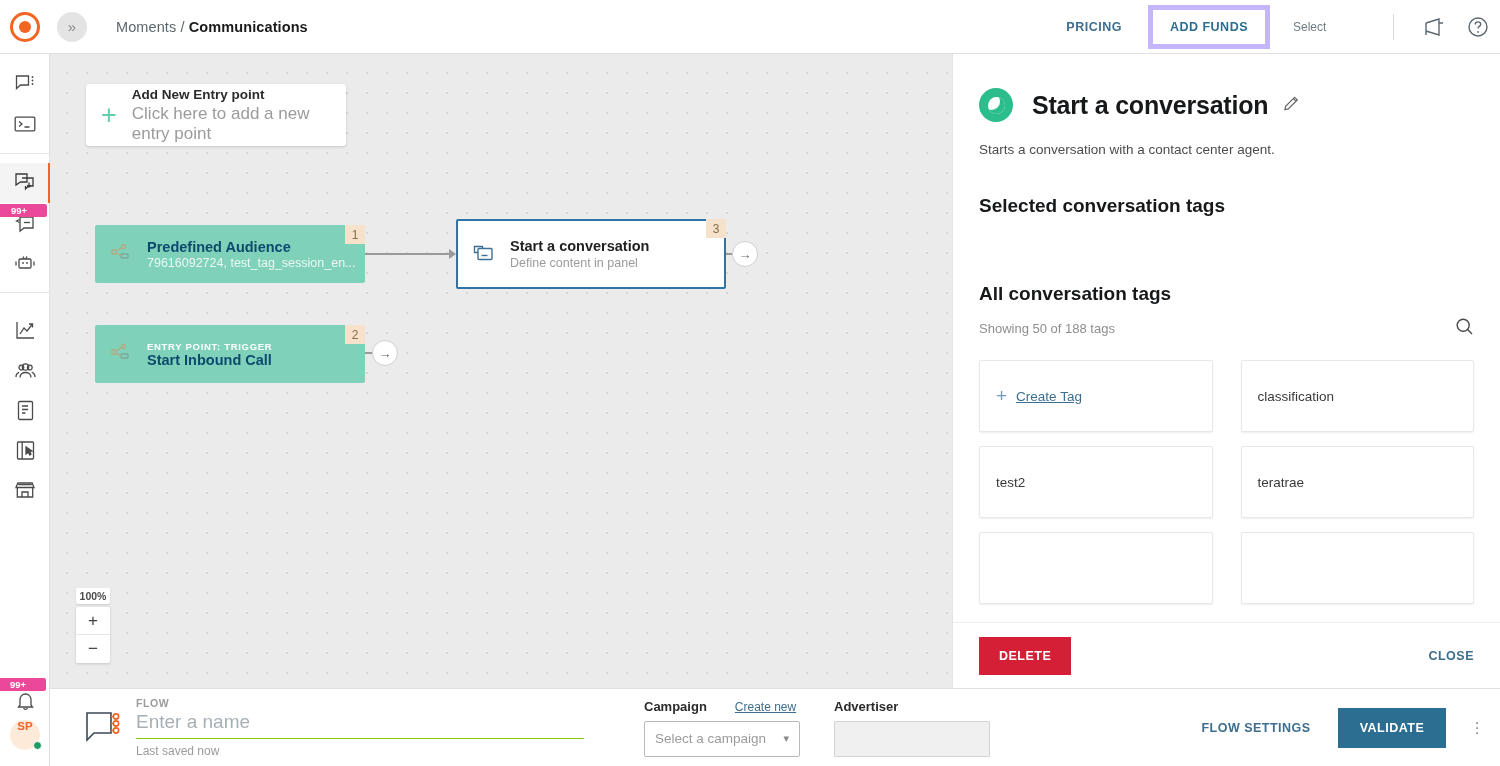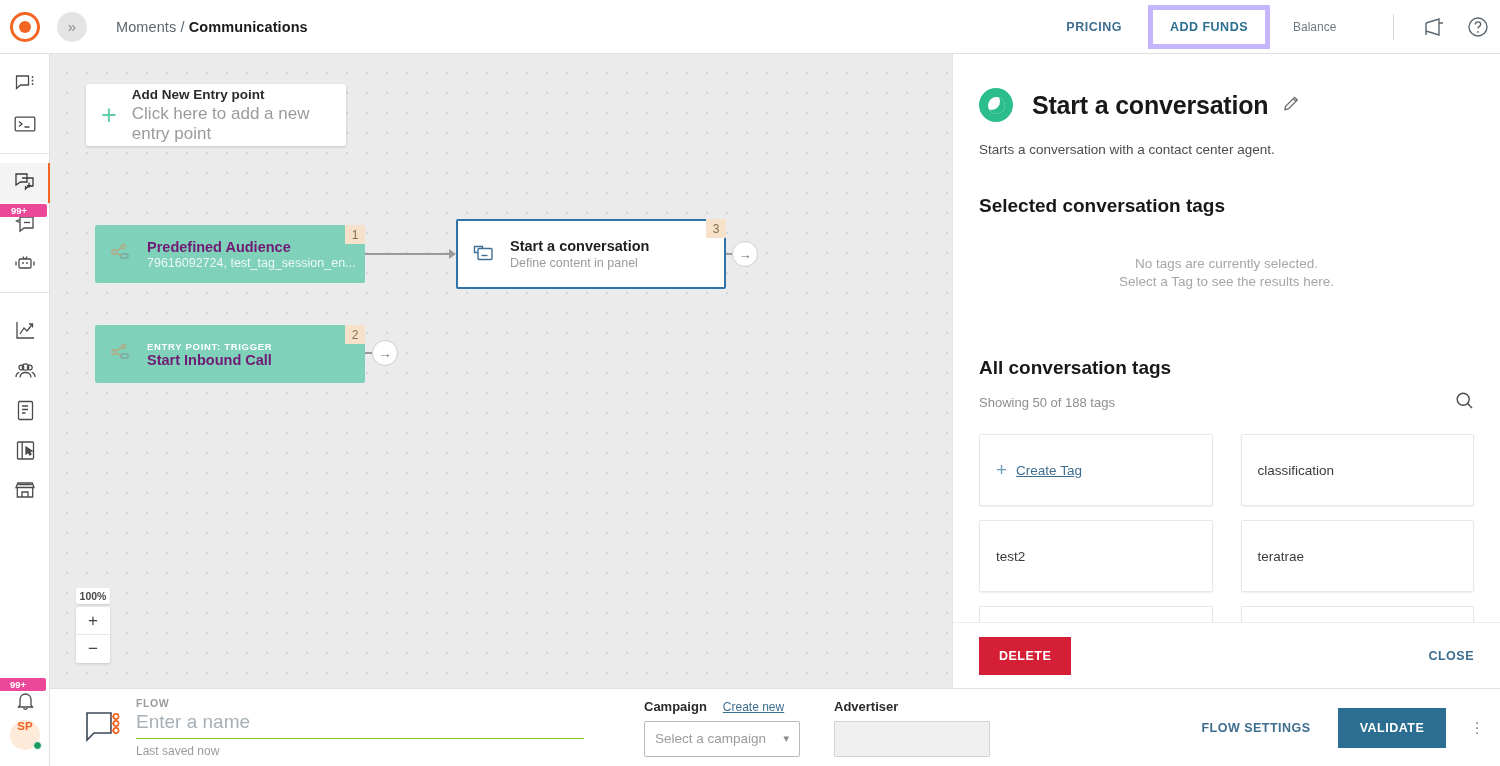--- a/index.html
+++ b/index.html
@@ -95,21 +95,21 @@
 
   .node {
     position: absolute; border-radius: 2px; cursor: pointer;
   }
   .node-green {
     background: #7fd1b9; height: 58px; width: 270px;
     display: flex; align-items: center;
   }
   .node-green .n-ico { width: 52px; text-align: center; opacity: .55; }
   .node-kicker { font-size: 9.5px; font-weight: bold; color: #fff; letter-spacing: .7px; }
-  .node-title { font-size: 14.5px; font-weight: bold; color: #701a75; }
+  .node-title { font-size: 14.5px; font-weight: bold; color: #0c4a6e; }
   .node-sub { font-size: 12.5px; color: #f2fbf8; margin-top: 1px; opacity: .95; }
 
   .node-white {
     background: #fff; width: 270px; height: 70px;
     border: 2px solid #2f74a8; display: flex; align-items: center;
   }
   .node-white .n-ico { width: 52px; display:flex; align-items:center; justify-content:center; color:#4a7fa5; }
   .node-white .t { font-size: 14.5px; font-weight: bold; color: #1f1f1f; }
   .node-white .s { font-size: 12.5px; color: #9b9b9b; margin-top: 2px; }
 
@@ -198,21 +198,21 @@
   .draft-label { font-size: 10.5px; font-weight: bold; color: #9b9b9b; letter-spacing: .6px; }
   .name-input {
     width: 448px; border: none; border-bottom: 1px solid #84cc16; outline: none;
     font-family: "Liberation Sans", sans-serif; font-size: 19px; color: #2b2b2b;
     padding: 2px 0 5px; background: transparent;
   }
   .name-input::placeholder { color: #a7b0b6; }
   .saved-txt { font-size: 12px; color: #9b9b9b; margin-top: 5px; }
 
   .field { margin-left: 58px; }
-  .field-head { display: flex; align-items: baseline; }
+  .field-head { display: flex; align-items: baseline; gap: 12px; }
   .field-label { font-size: 13px; font-weight: bold; color: #2b2b2b; }
   .create-new { margin-left: 16px; font-size: 12px; color: #3d6e8f; text-decoration: underline; cursor: pointer; }
   .select {
     margin-top: 7px; width: 156px; height: 36px; border: 1px solid #b9b9b9; border-radius: 2px;
     display: flex; align-items: center; padding: 0 10px; font-size: 13.5px; color: #9b9b9b; cursor: pointer;
     background: #fff;
   }
   .select .chev { margin-left: auto; color: #8a8a8a; font-size: 11px; }
   .readonly-box {
     margin-top: 7px; width: 156px; height: 36px; border: 1px solid #d3d3d3; background: #f0f0f0; border-radius: 1px;
@@ -244,21 +244,21 @@
     <div class="breadcrumb">
       <span>Moments</span>
       <span class="sep">/</span>
       <span class="cur">Communications</span>
     </div>
 
     <div class="topright">
       <div class="pricing-link">PRICING</div>
       <div class="addfunds-btn">ADD FUNDS</div>
       <div class="balance-block">
-        <div class="balance-label">Balance</div>
+        <div class="balance-label">Select</div>
         <div class="balance-label"></div>
       </div>
       <div class="divider-v"></div>
       <div class="top-icon">
         <svg width="22" height="20" viewBox="0 0 22 20" fill="none" stroke="#5b6770" stroke-width="1.4">
           <path d="M3 6 L3 14 M3 6 L16 2 L16 18 L3 14 M3 14 L3 18 M16 6 L20 6"></path>
         </svg>
       </div>
       <div class="top-icon">
         <svg width="22" height="22" viewBox="0 0 22 22" fill="none" stroke="#5b6770" stroke-width="1.4">
@@ -448,24 +448,20 @@
         <div class="pencil">
           <svg width="19" height="19" viewBox="0 0 19 19" fill="none" stroke="#6b6b6b" stroke-width="1.3">
             <path d="M3 15.6 L3.6 12.3 L12.6 3.3 L15.3 6 L6.3 15 z"></path>
             <path d="M11.3 4.6 L14 7.3"></path>
           </svg>
         </div>
       </div>
       <div class="panel-desc">Starts a conversation with a contact center agent.</div>
 
       <div class="sec-title">Selected conversation tags</div>
-      <div class="empty-msg">
-        <div>No tags are currently selected.</div>
-        <div>Select a Tag to see the results here.</div>
-      </div>
 
       <div class="sec-title2">All conversation tags</div>
       <div class="count-row">
         <div class="count-txt">Showing 50 of 188 tags</div>
         <div class="search-ico">
           <svg width="19" height="19" viewBox="0 0 19 19" fill="none" stroke="#4a4a4a" stroke-width="1.4">
             <circle cx="8.2" cy="8.2" r="6"></circle>
               <path d="M12.6 12.6 L17 17"></path>
           </svg>
         </div>

